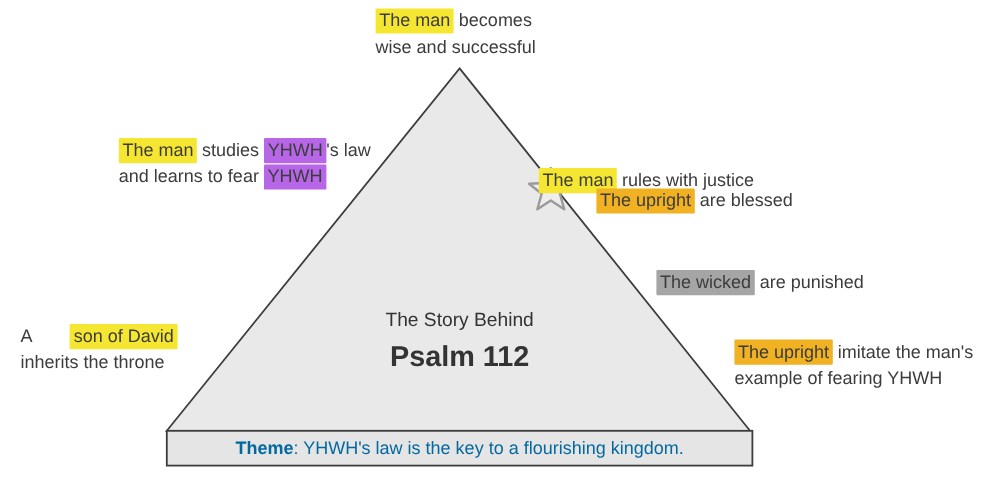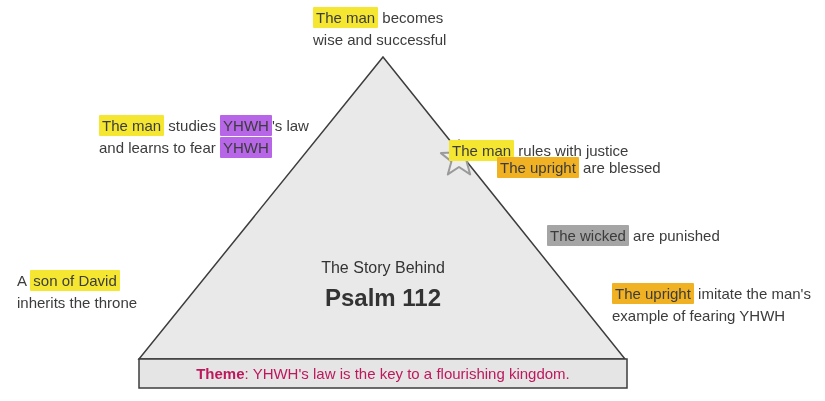--- a/index.html
+++ b/index.html
@@ -37,21 +37,21 @@
   .theme-bar {
     position: absolute;
     left: 139px;
     top: 359px;
     width: 488px;
     height: 29px;
     display: flex;
     align-items: center;
     justify-content: center;
     font-size: 15px;
-    color: #be185d;
+    color: #0369a1;
   }
   .bold { font-weight: bold; }
 </style>
 </head>
 <body>
 
 <div class="canvas">
 
   <svg width="825" height="401" viewBox="0 0 825 401">
 
@@ -81,16 +81,16 @@
 
   <div class="annotation" style="left:449px; top:104px;margin-top:36px;"><span class="hl" style="background-color: rgb(245, 231, 49);">The man</span><span> rules with justice</span></div>
 
   <div class="annotation" style="left:547px; top:225px;"><span class="hl" style="background-color: rgb(165, 165, 165);">The wicked</span><span> are punished</span></div>
 
   <div class="annotation" style="left:497px; top:157px;"><span class="hl" style="background-color: rgb(240, 177, 35);">The upright</span><span> are blessed</span></div>
 
   <div class="annotation" style="left:612px; top:283px;"><span class="hl" style="background-color: rgb(240, 177, 35);">The upright</span><span> imitate the man's
 example of fearing YHWH</span></div>
 
-  <div class="annotation" style="left:17px; top:270px;"><span>A </span><span class="hl" style="background-color: rgb(245, 231, 49);">son of David</span><span>
+  <div class="annotation" style="left:17px; top:270px;"><span>A </span><span class="hl" style="background-color: rgb(245, 231, 49); margin-left: 28px;">son of David</span><span>
 inherits the throne</span></div>
 
 </div>
 
 </body></html>

